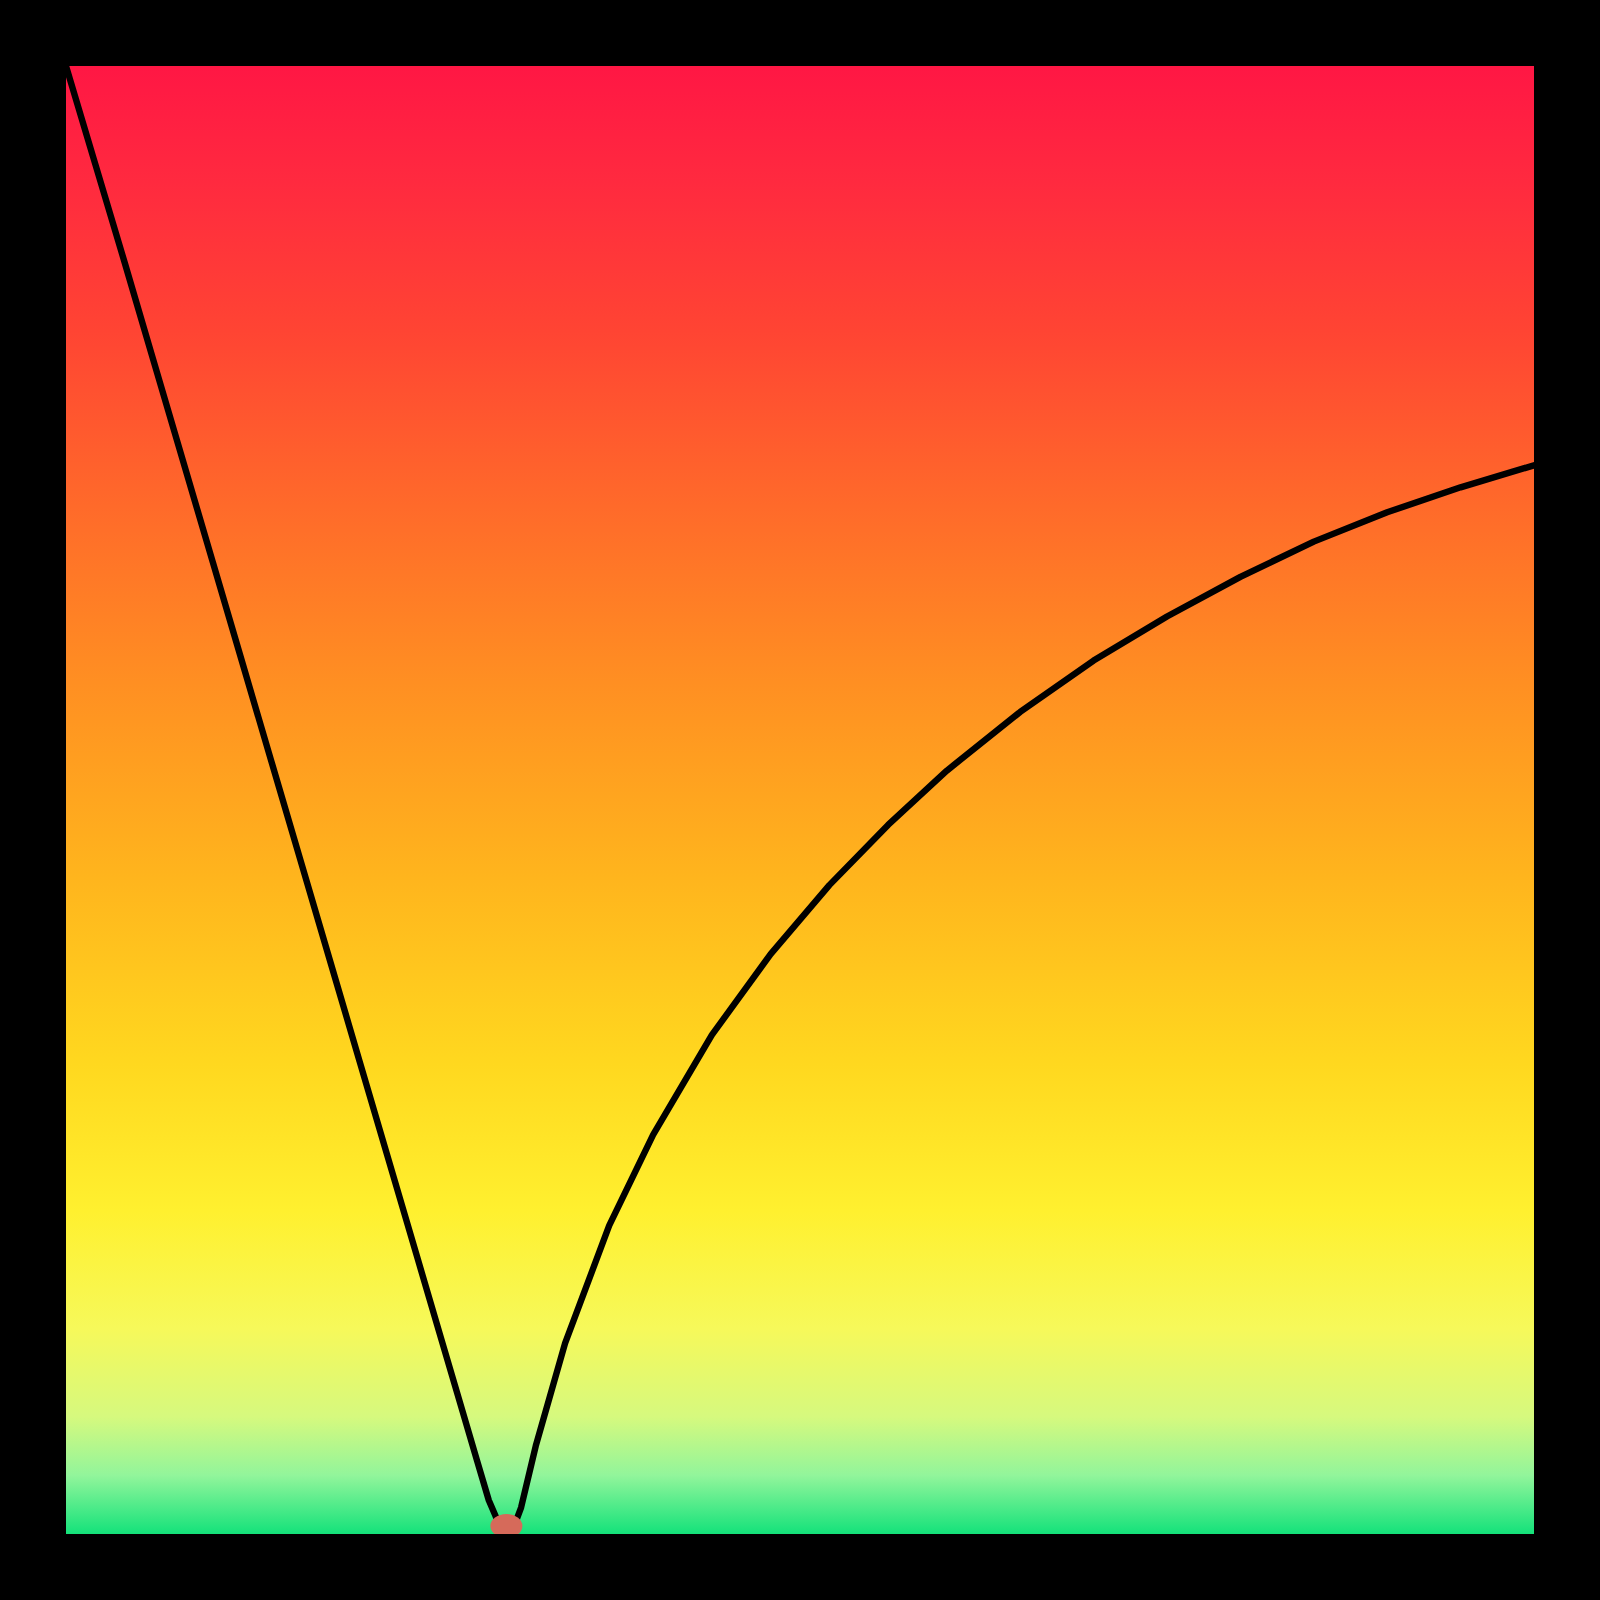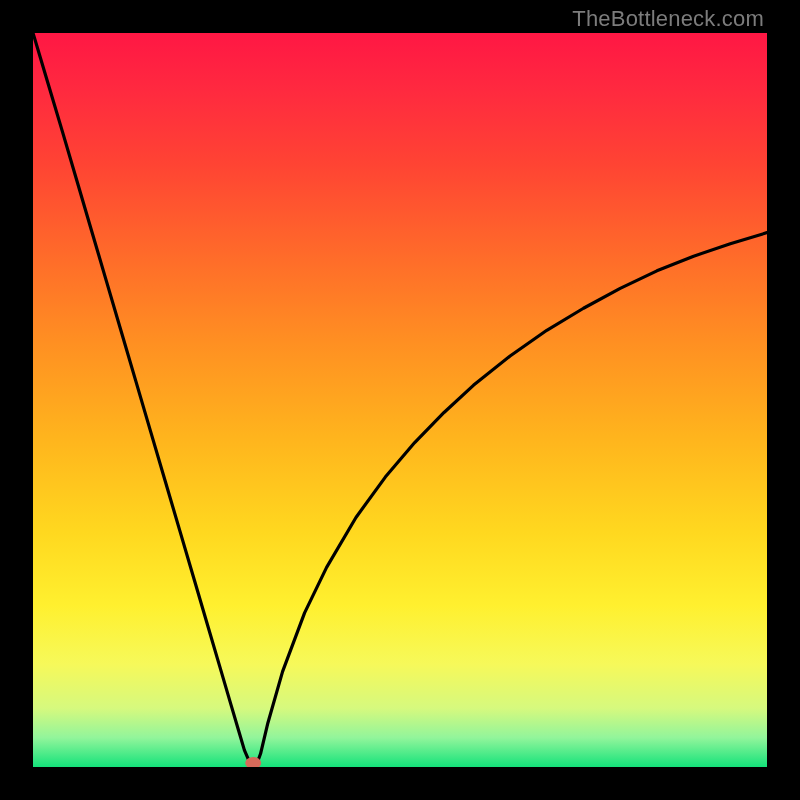--- a/index.html
+++ b/index.html
@@ -48,21 +48,20 @@
     font-weight: 400;
     letter-spacing: 0.2px;
     font-family: Arial, Helvetica, sans-serif;
   }
 </style>
 </head>
 <body>
 
 <div class="chart-wrap">
 
-  <div class="watermark">TheBottleneck.com</div>
 
   <div class="plot-area">
     <svg class="gradient-bg" viewBox="0 0 734 734" preserveAspectRatio="none">
       <defs>
         <linearGradient id="bg-grad" x1="0" y1="0" x2="0" y2="1">
             <stop offset="0%" stop-color="#ff1744"></stop>
             <stop offset="8%" stop-color="#ff2a3f"></stop>
             <stop offset="18%" stop-color="#ff4433"></stop>
             <stop offset="30%" stop-color="#ff6a2a"></stop>
             <stop offset="42%" stop-color="#ff8f22"></stop>

